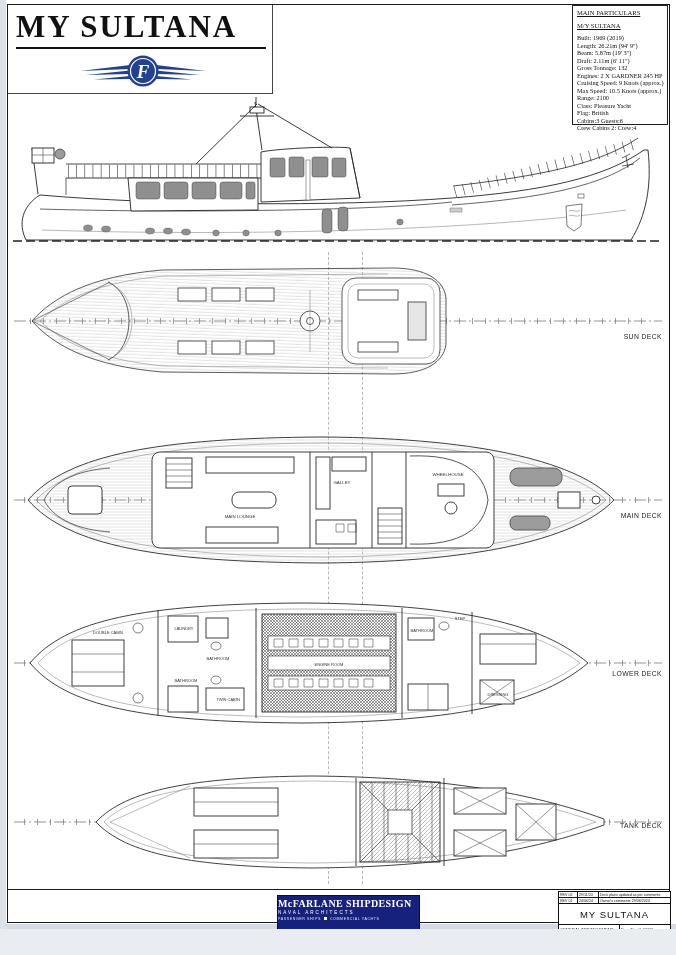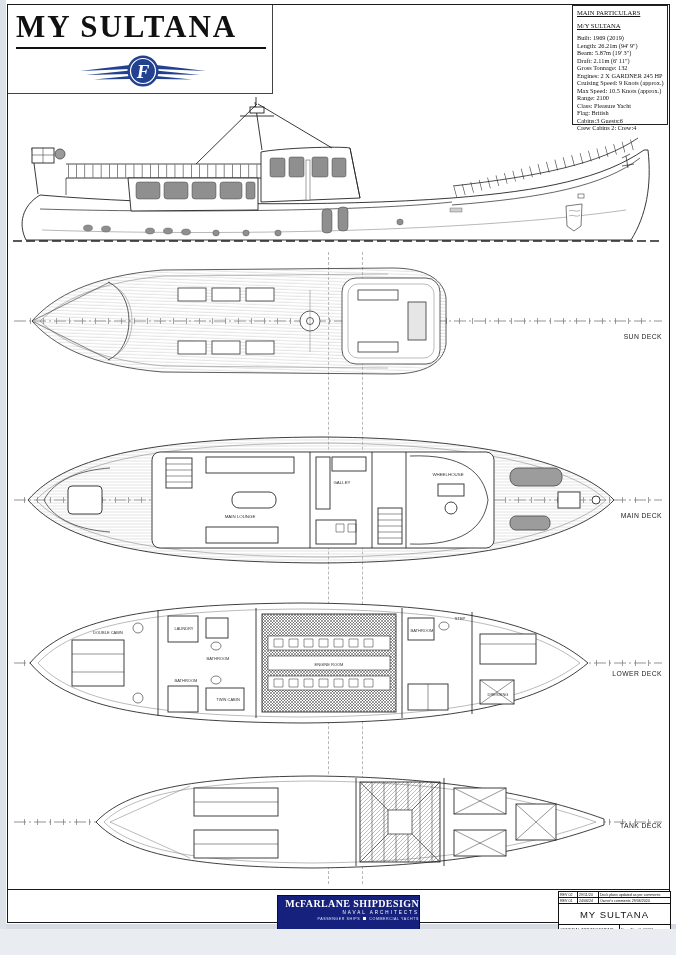--- a/index.html
+++ b/index.html
@@ -18,21 +18,21 @@
   .part div{white-space:nowrap;}
   
   .decklabel{position:absolute;width:70px;text-align:right;font-size:6.8px;letter-spacing:.4px;color:#222;}
   
   .draw{position:absolute;left:10px;width:656px;}
   .vguide{position:absolute;top:252px;height:632px;width:0;border-left:1px dashed #b8b8b8;z-index:0;}
   svg{position:relative;z-index:1;display:block;}
   
   .footline{position:absolute;left:8px;right:7px;top:889px;border-top:1px solid #1a1a1a;}
   .firm{position:absolute;left:277px;top:895px;width:141px;border:1px solid #111;background:#fff;}
-  .firm .blue{background:#16217d;color:#fff;text-align:right;padding:2px 0 14px 0;border-bottom:1px solid #111;}
+  .firm .blue{background:#16217d;color:#fff;text-align:left;padding:2px 0 14px 0;border-bottom:1px solid #111;}
   .firm .n1{font-family:"Liberation Serif",serif;font-weight:bold;font-size:10px;letter-spacing:.4px;}
   .firm .n2{font-size:4.6px;letter-spacing:2px;margin-top:1px;}
   .firm .n3{font-size:3.6px;letter-spacing:.6px;margin-top:1.5px;color:#dfe4ff;}
   .firm .sq{display:inline-block;width:3px;height:3px;background:#fff;margin:0 3px;vertical-align:middle;}
   .firm .addr{font-family:"Liberation Serif",serif;font-style:italic;font-size:4.2px;line-height:5.4px;color:#23308c;text-align:center;padding:2px 0;}
   .tblock{position:absolute;left:558px;top:891px;width:111px;height:58px;border:1px solid #111;font-size:4px;color:#111;background:#fff;}
   .tblock .row{display:flex;border-bottom:1px solid #111;}
   .tblock .c{border-right:1px solid #111;padding:.5px 1px;white-space:nowrap;overflow:hidden;}
   .tblock .c:last-child{border-right:none;}
   .tname{height:20px;display:flex;align-items:center;justify-content:center;font-size:9.5px;letter-spacing:1px;border-bottom:1px solid #111;}

